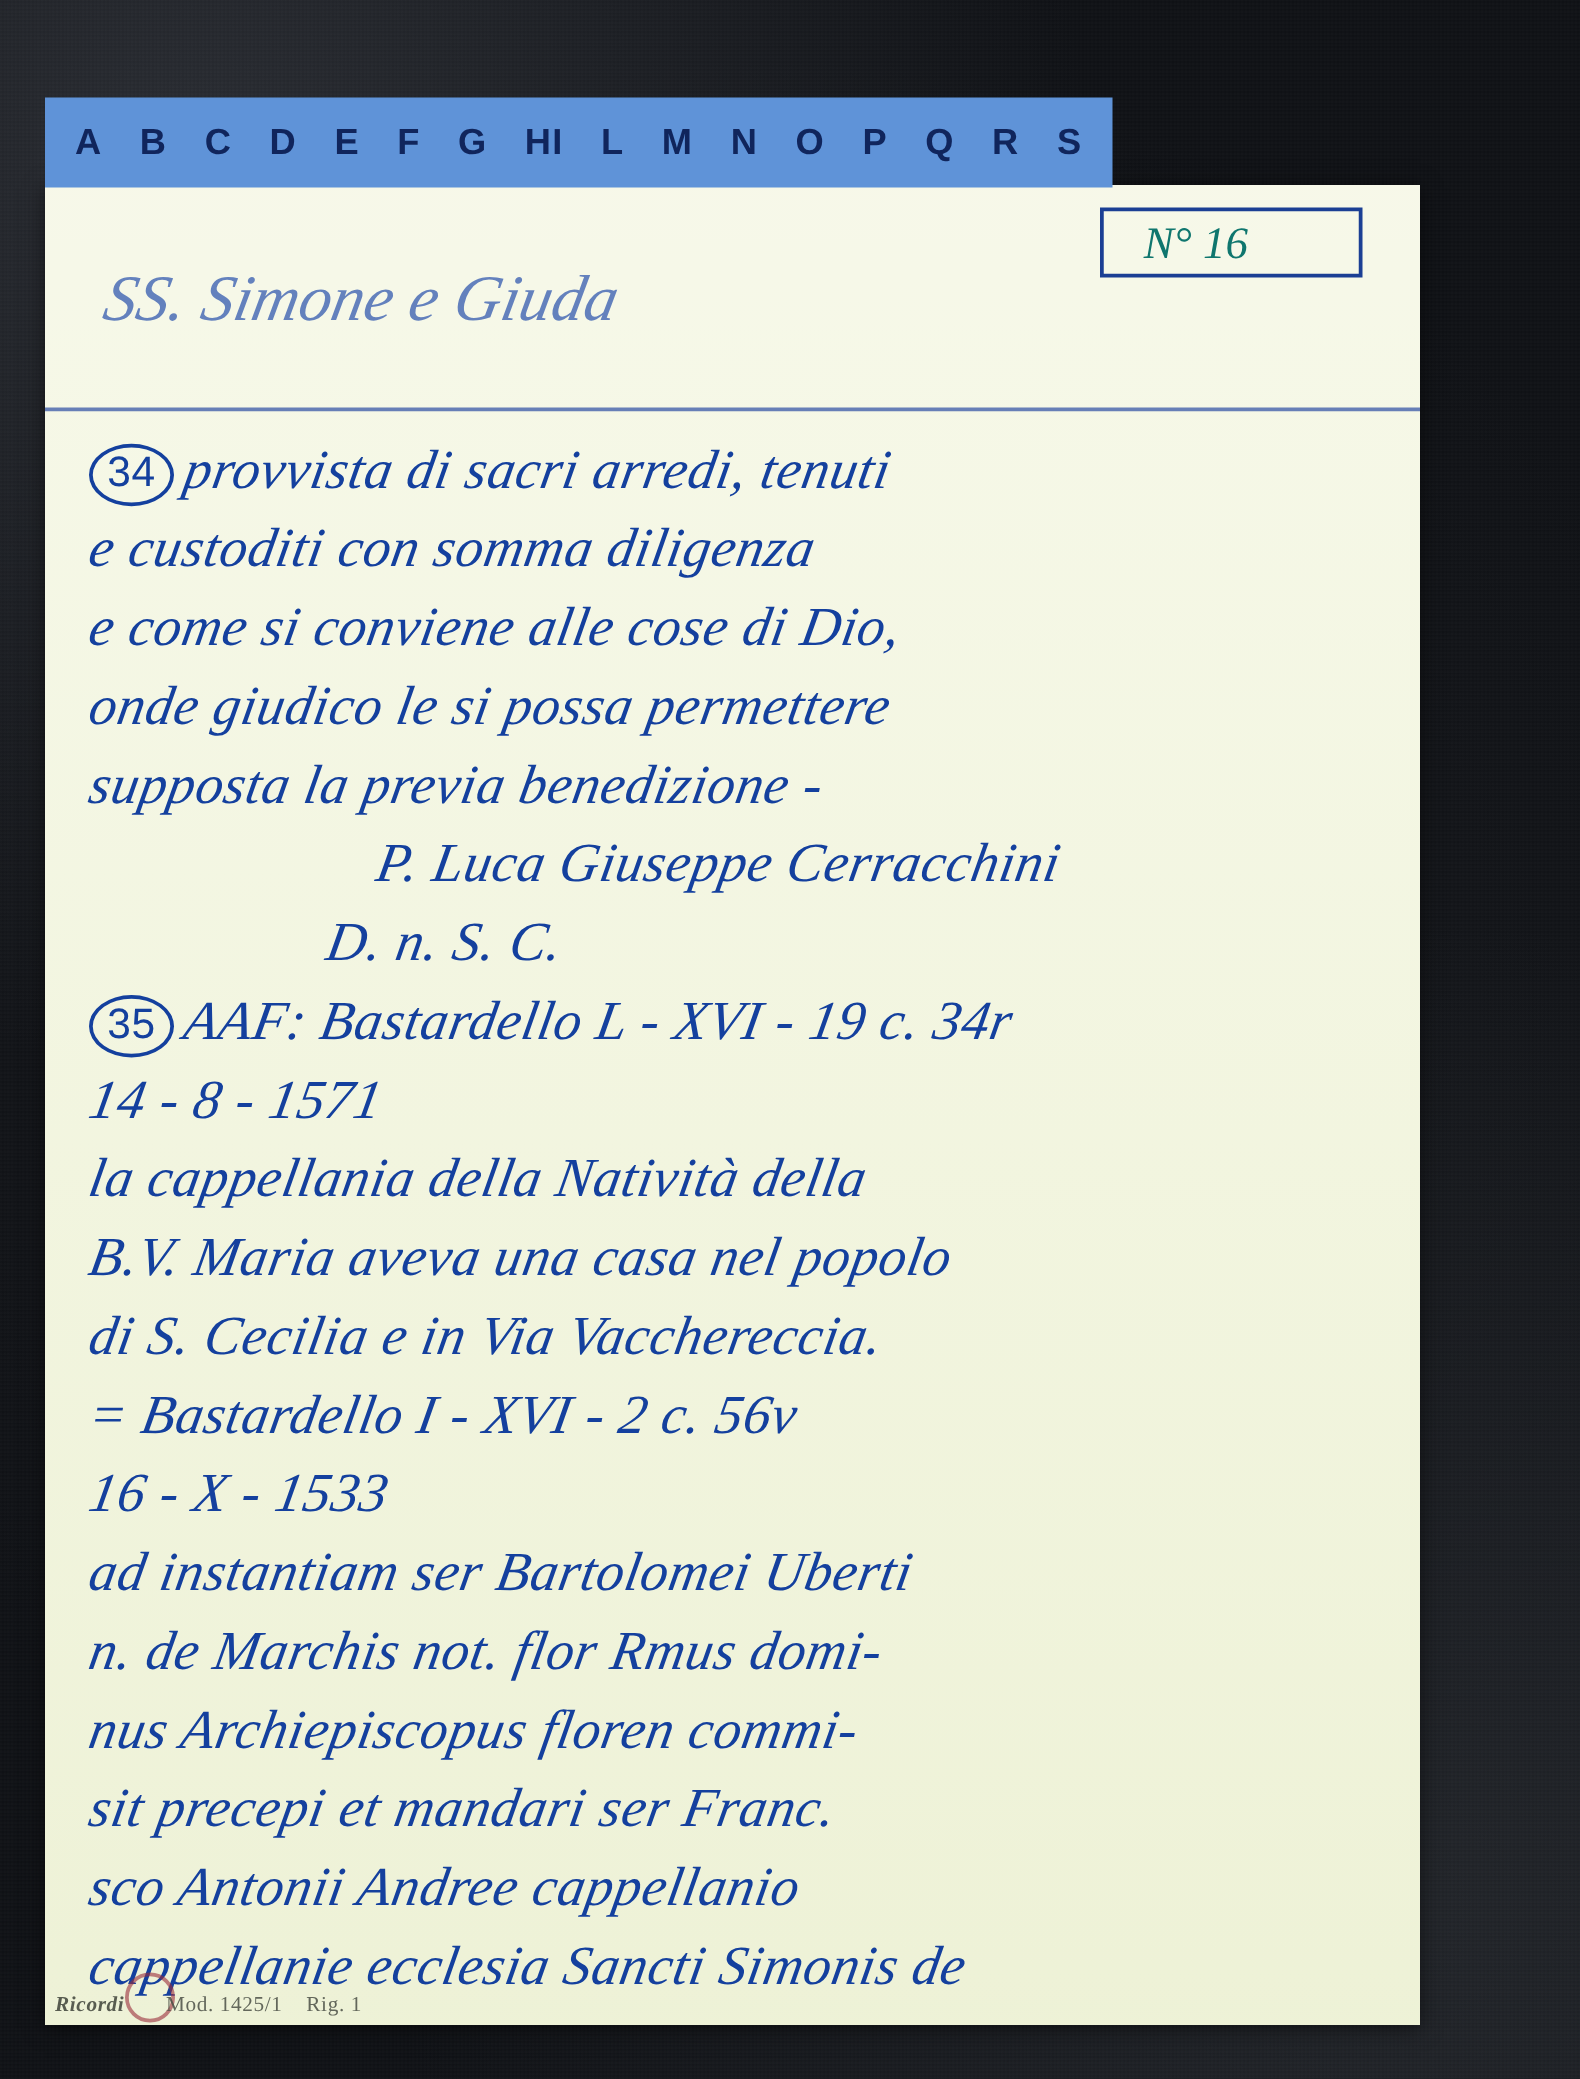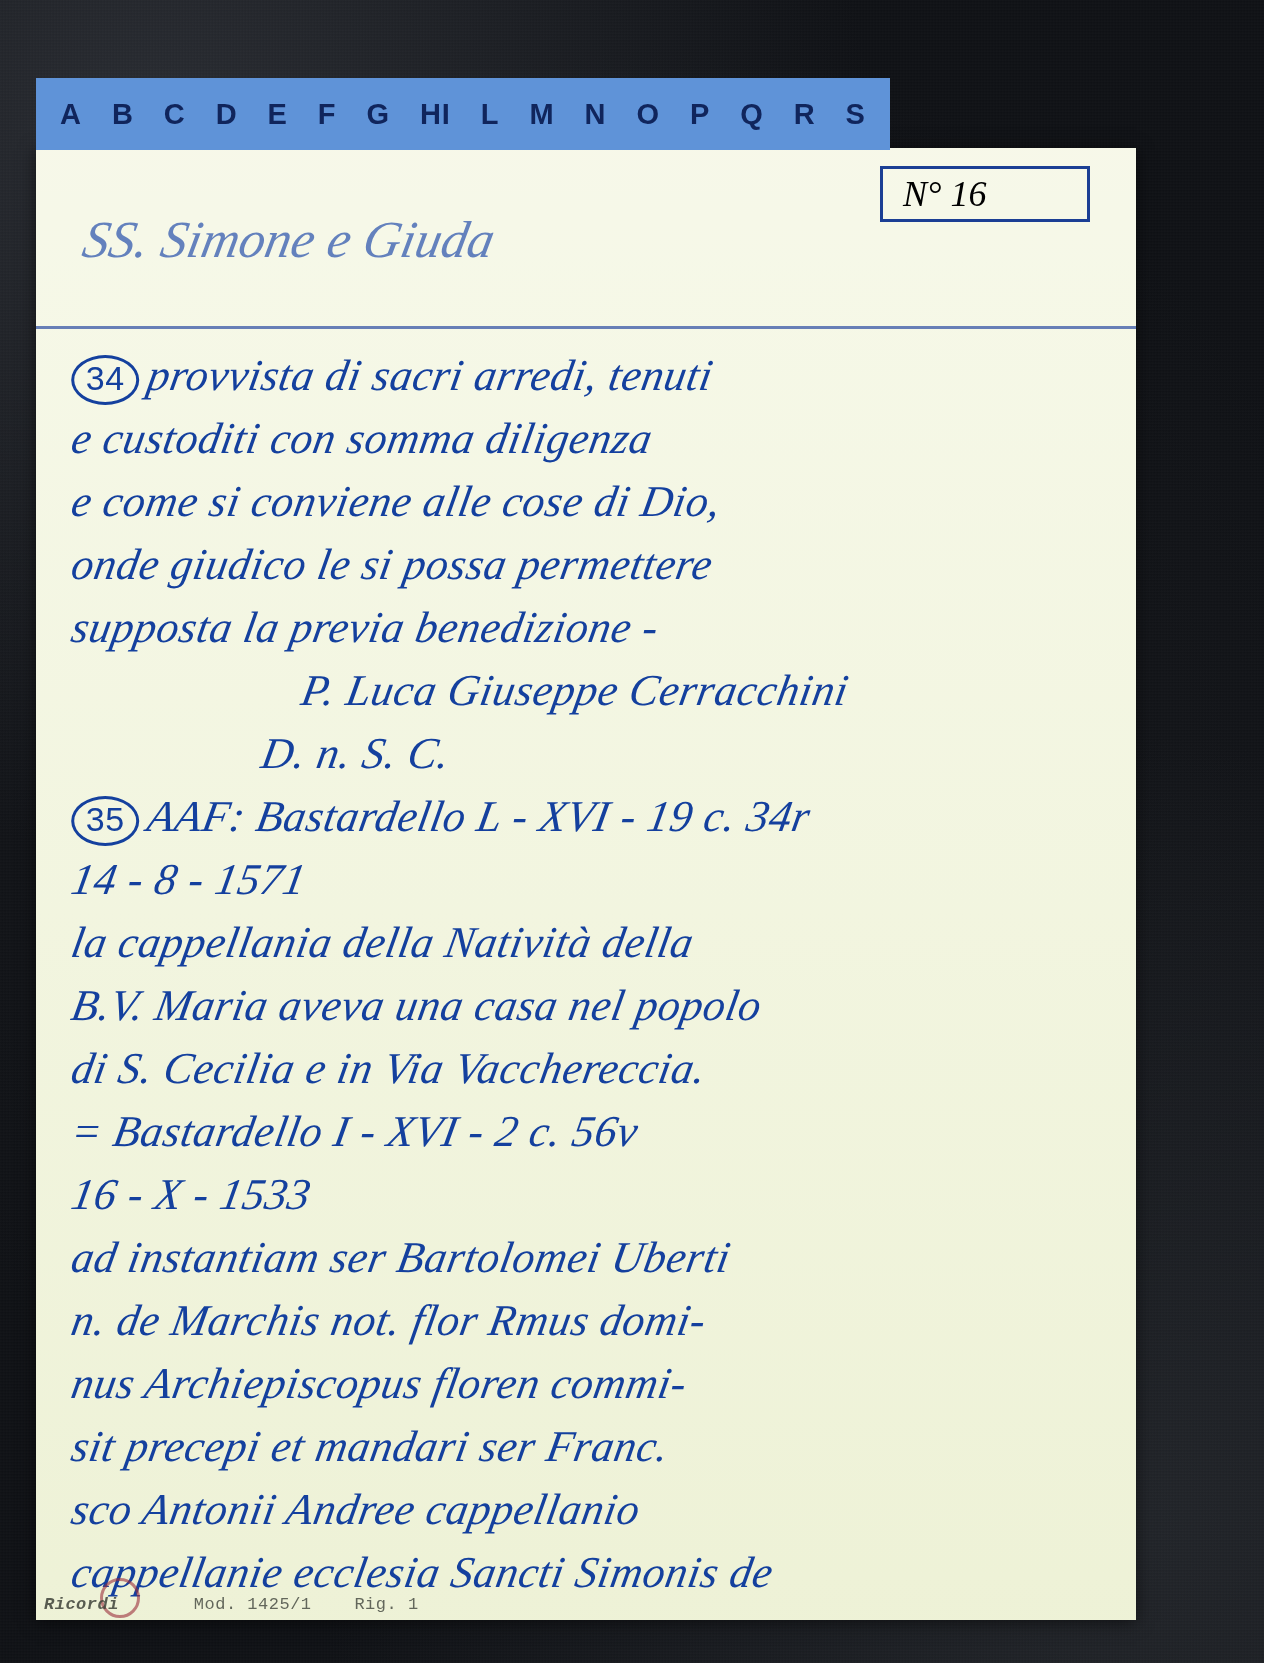--- a/index.html
+++ b/index.html
@@ -82,23 +82,23 @@
     right: 46px;
     top: 18px;
     width: 210px;
     height: 56px;
     border: 3px solid #1b3f94;
     box-sizing: border-box;
     z-index: 6;
   }
   .num-text {
     position: absolute;
-    left: 20px;
+    left: 32px;
     top: 4px;
-    color: #000000;
+    color: #0f766e;
     font-size: 36px;
     font-style: italic;
     font-family: "Liberation Serif", serif;
     white-space: nowrap;
   }
 
   
   .title-line {
     position: absolute;
     left: 0;
@@ -158,21 +158,21 @@
     vertical-align: middle;
   }
 
   
   .footer-print {
     position: absolute;
     left: 8px;
     bottom: 6px;
     font-size: 17px;
     color: #4b4f46;
-    font-family: Liberation Mono, monospace;
+    font-family: Liberation Serif, serif;
     letter-spacing: .5px;
     z-index: 6;
     opacity: .85;
     margin-top: 12px;
   }
   .footer-print .brand {
     font-style: italic;
     font-weight: bold;
     color: #3e4239;
   }

